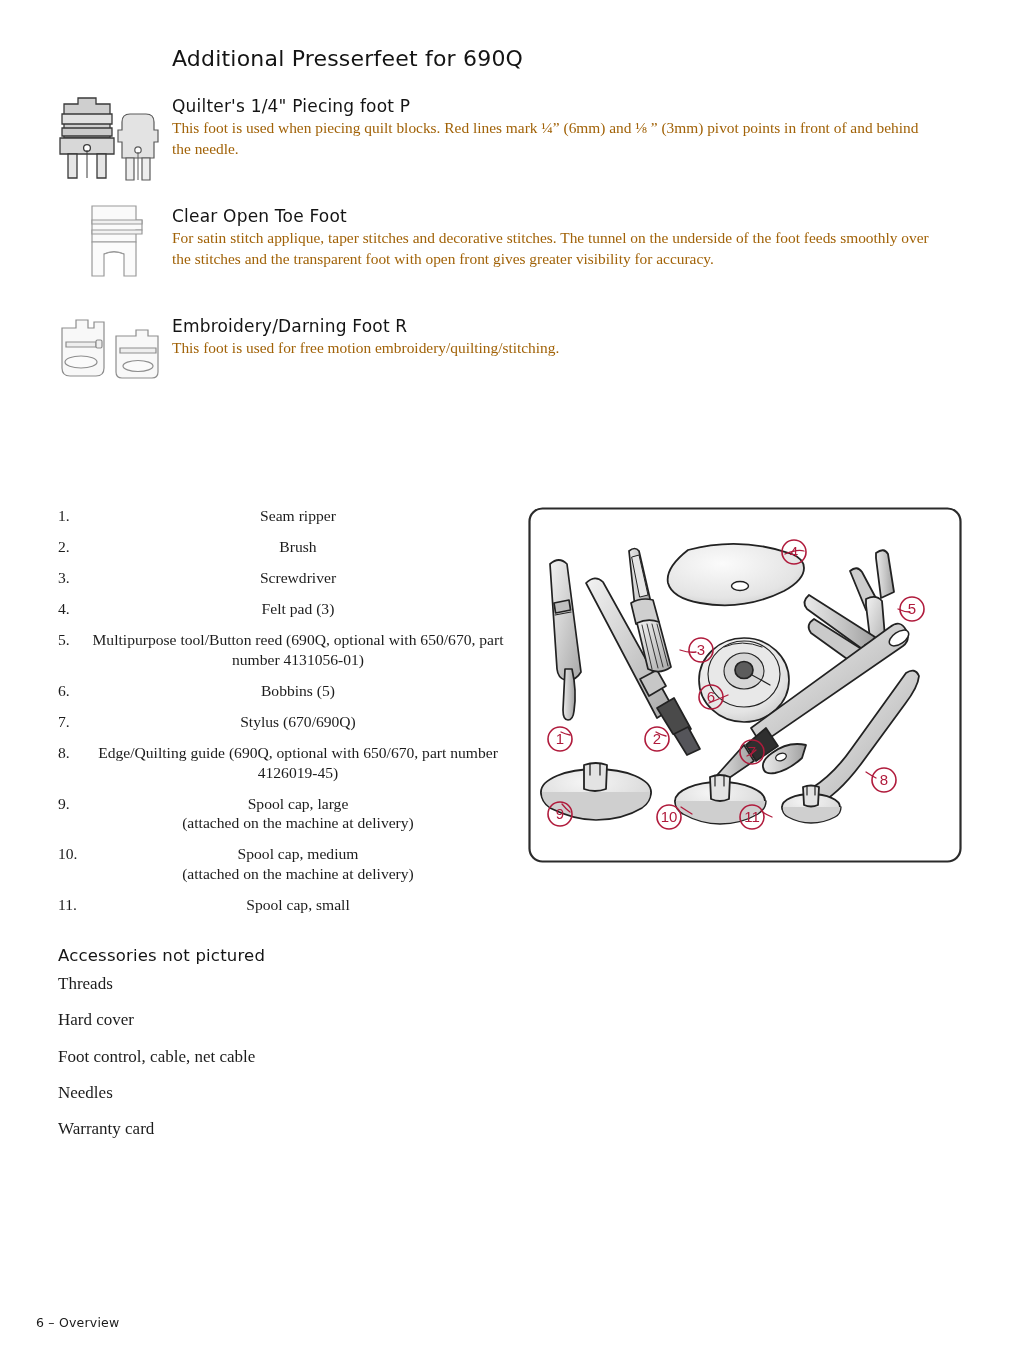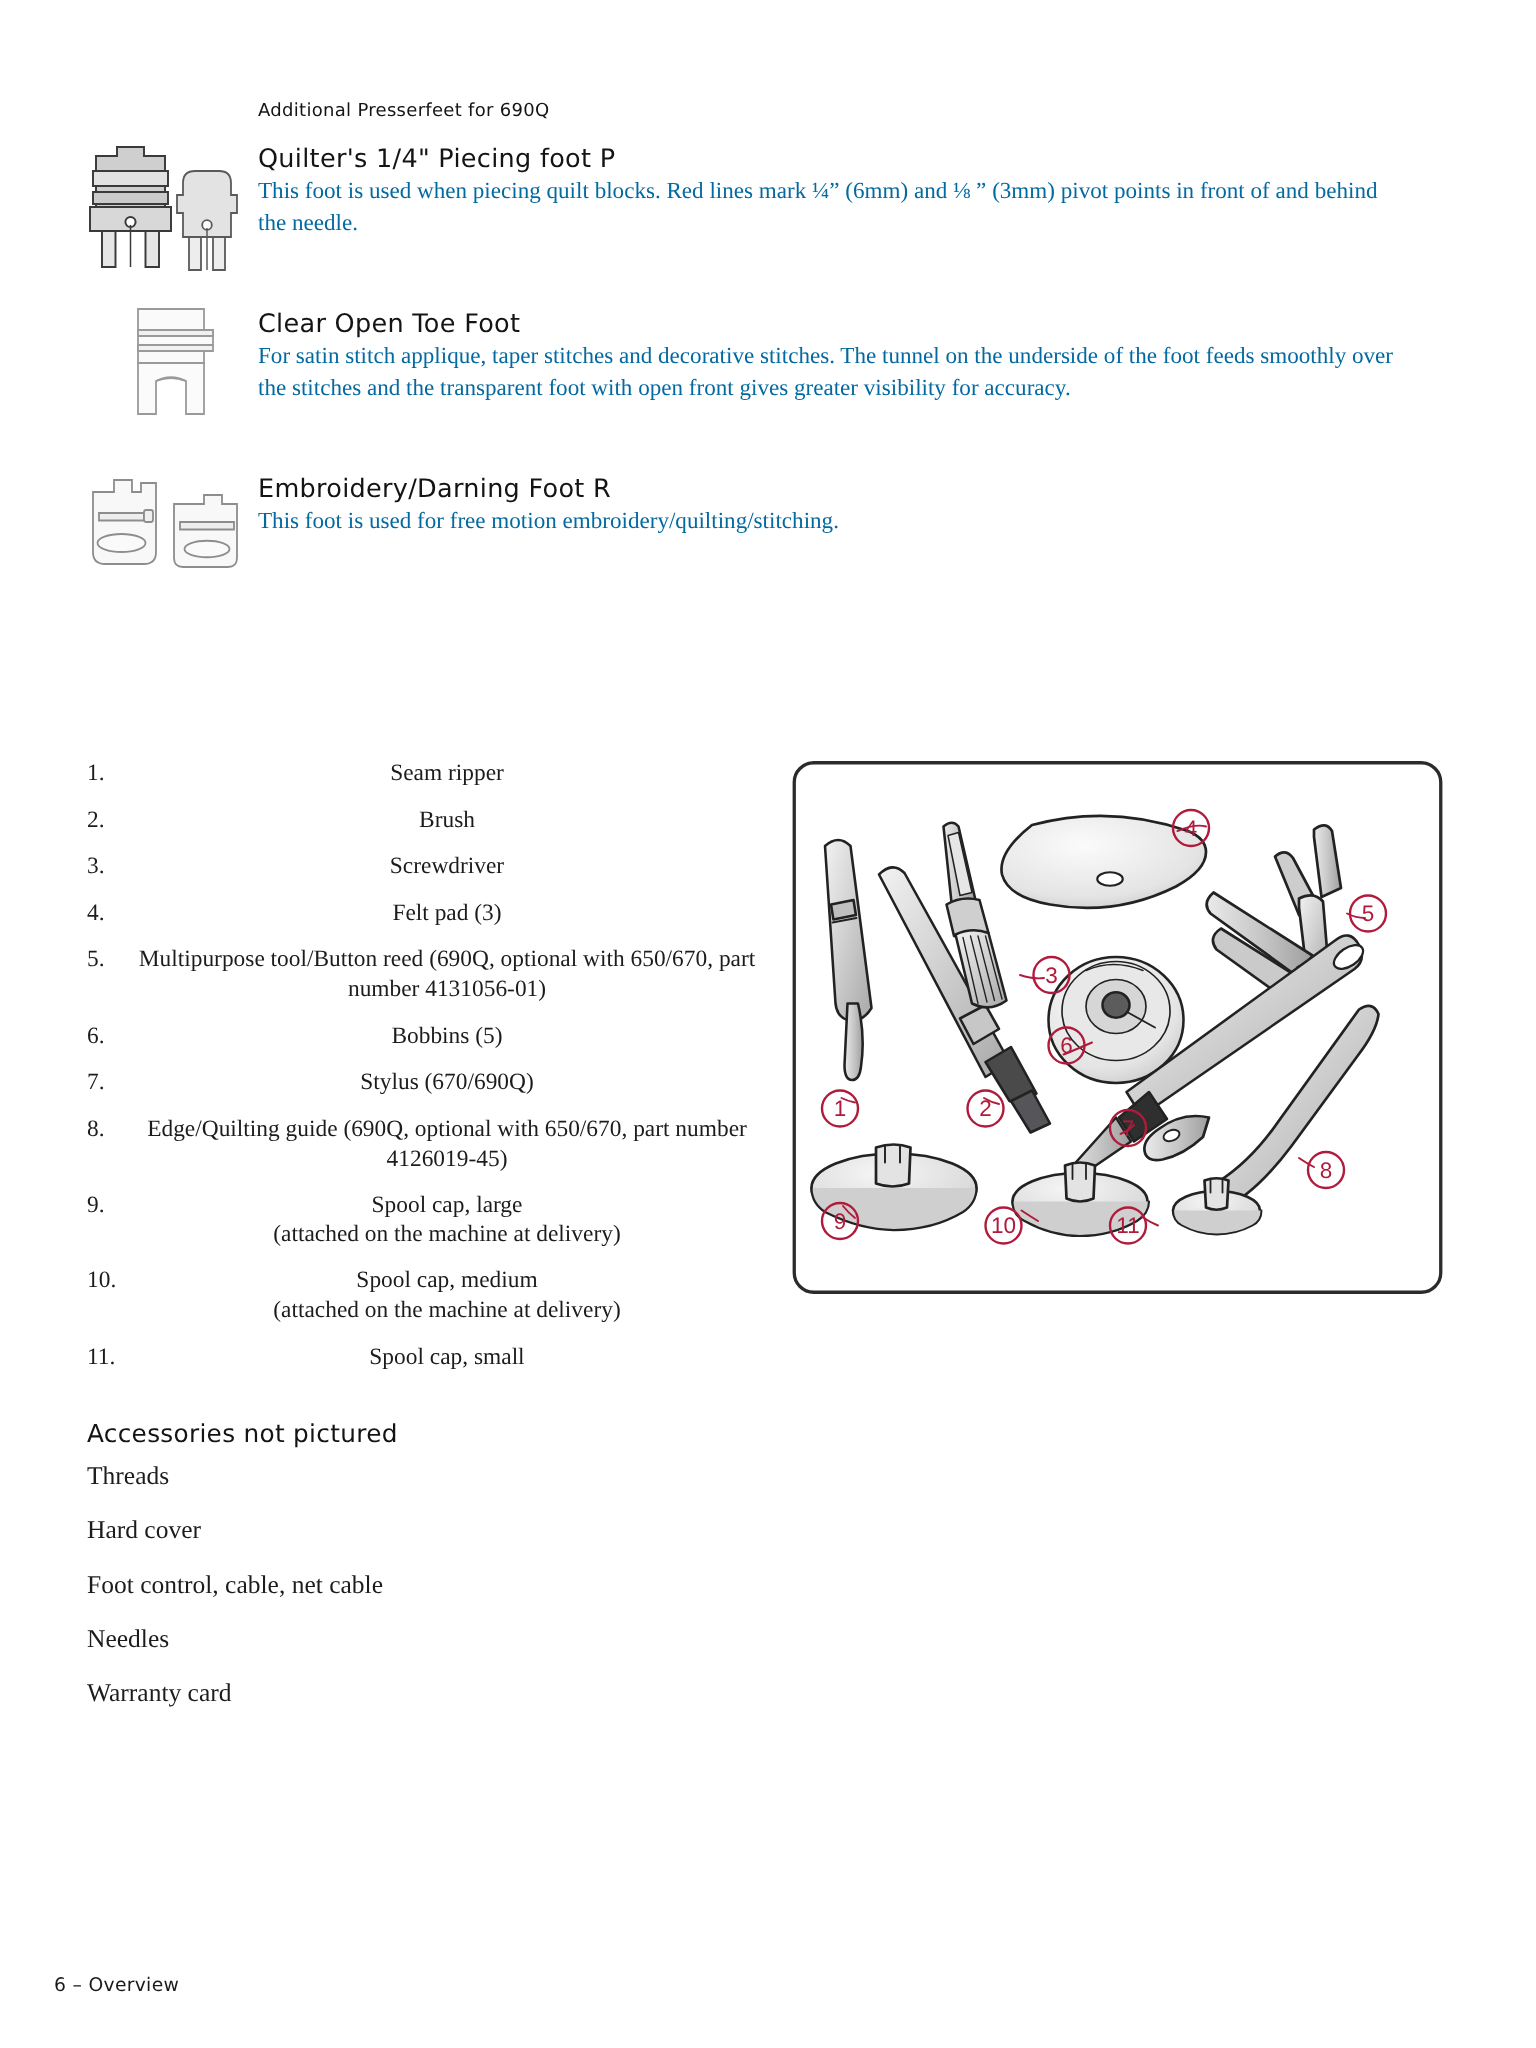--- a/index.html
+++ b/index.html
@@ -25,37 +25,37 @@
   .h-sans {
     font-family: "DejaVu Sans", "Liberation Sans", sans-serif;
     font-weight: 400;
     letter-spacing: 0.2px;
     color: #141414;
   }
 
   .section-title {
     position: absolute;
     left: 172px;
-    top: 66px;
-    font-size: 12px;
+    top: 46px;
+    font-size: 22px;
   }
 
   
   .foot-block { position: absolute; }
 
   .foot-head {
     font-size: 17px;
     line-height: 1.2;
     white-space: nowrap;
   }
   .foot-body {
     font-family: "Liberation Serif", "DejaVu Serif", serif;
     font-size: 15.4px;
     line-height: 1.32;
-    color: #0369a1;
+    color: #a16207;
     margin-top: 2px;
   }
 
   .foot-img {
     position: absolute;
   }
 
   
   .acc-list {
     position: absolute;

